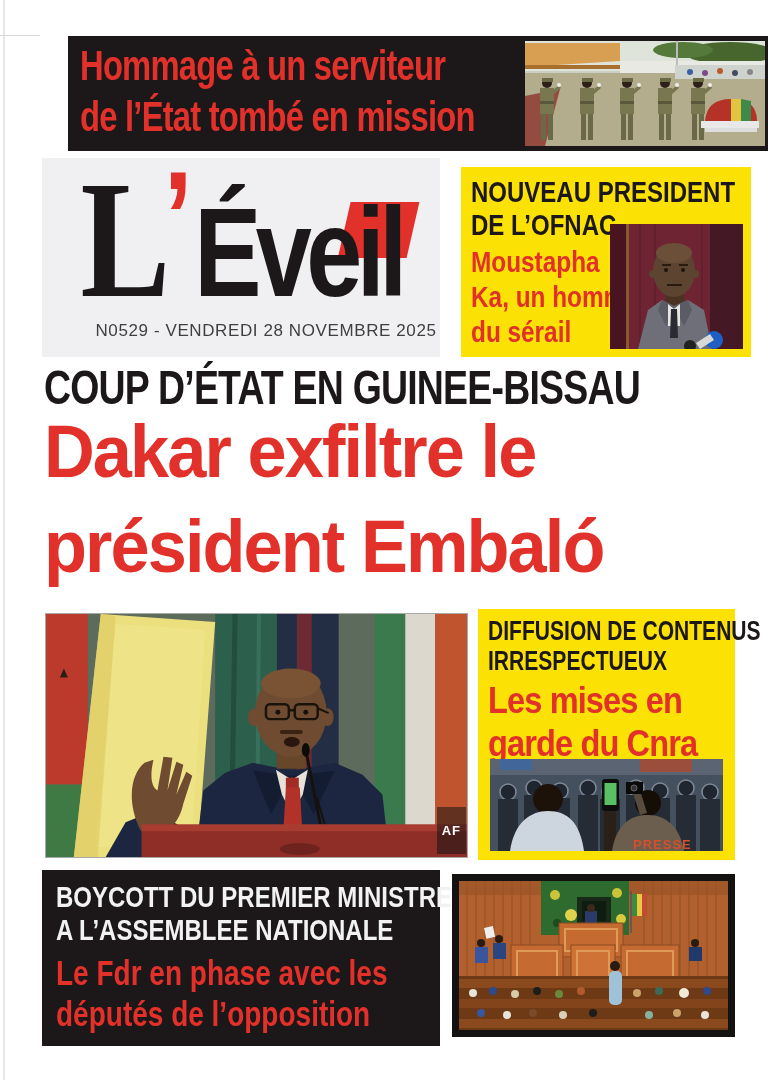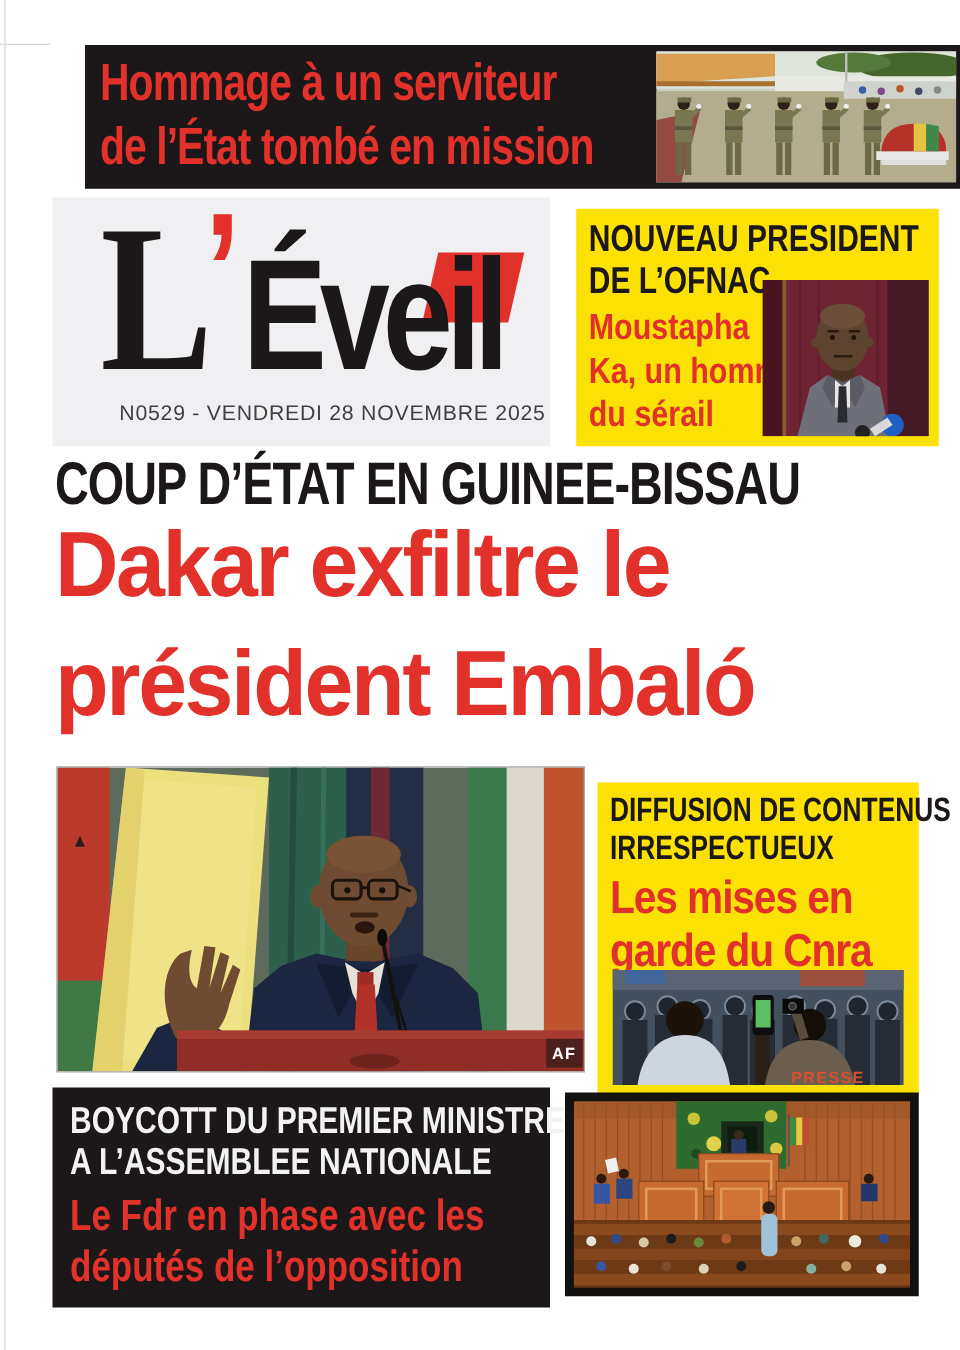--- a/index.html
+++ b/index.html
@@ -46,24 +46,24 @@
   .ofnac-photo svg{display:block;width:100%;height:100%;}
 
   
   .coup-kicker{position:absolute;left:44px;top:360px;font-size:48px;font-weight:800;color:var(--ink);transform:scaleX(0.78);letter-spacing:-1px;}
   .main-headline{position:absolute;left:44px;top:404px;transform:scaleX(0.95);transform-origin:0 0;}
   .mh-line{color:var(--red);font-weight:800;font-size:74px;line-height:95px;letter-spacing:-2px;white-space:nowrap;}
 
   
   .main-photo{position:absolute;left:45px;top:613px;width:423px;height:245px;border:1px solid #a9a9a9;box-sizing:border-box;}
   .main-photo svg{display:block;width:100%;height:100%;}
-  .watermark{position:absolute;right:1px;bottom:3px;background:rgba(20,20,20,0.55);color:#fff;font-weight:700;font-size:13px;padding:4px 5px;letter-spacing:1px;}
-
-  
-  .cnra-box{position:absolute;left:478px;top:626px;width:257px;height:251px;background:var(--yellow);}
+  .watermark{position:absolute;right:1px;bottom:3px;background:rgba(20,20,20,0.55);color:#fff;font-weight:700;font-size:13px;padding:16px 5px;letter-spacing:1px;}
+
+  
+  .cnra-box{position:absolute;left:478px;top:609px;width:257px;height:251px;background:var(--yellow);}
   .cnra-kicker{margin:7px 0 0 10px;transform:scaleX(0.78);}
   .cnra-kicker .line{font-size:27px;line-height:30px;font-weight:800;color:var(--ink);white-space:nowrap;}
   .cnra-title{margin:3px 0 0 10px;transform:scaleX(0.88);}
   .cnra-title .line{font-size:37px;line-height:43px;font-weight:800;color:var(--red);letter-spacing:-1px;white-space:nowrap;}
   .cnra-photo{position:absolute;left:12px;top:150px;width:233px;height:92px;}
   .cnra-photo svg{display:block;width:100%;height:100%;}
 
   
   .boycott-banner{position:absolute;left:42px;top:870px;width:398px;height:176px;background:var(--ink);}
   .boycott-kicker{margin:10px 0 0 14px;transform:scaleX(0.8);}

